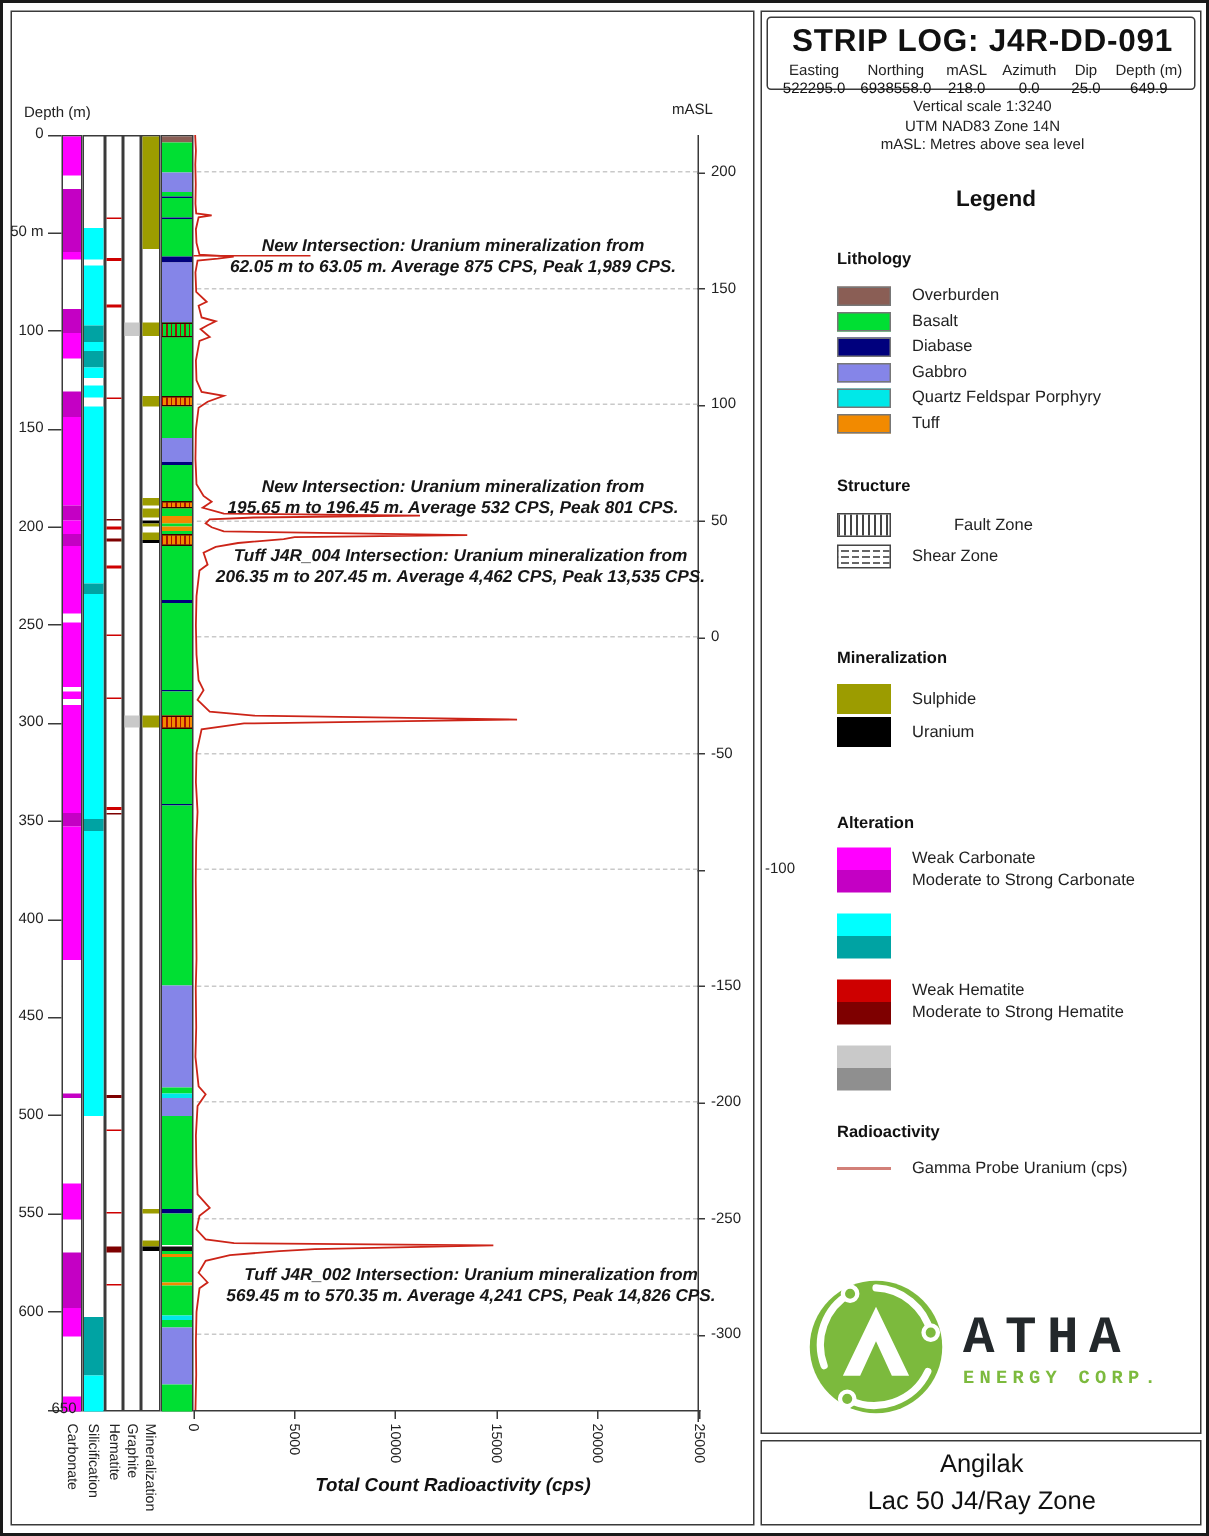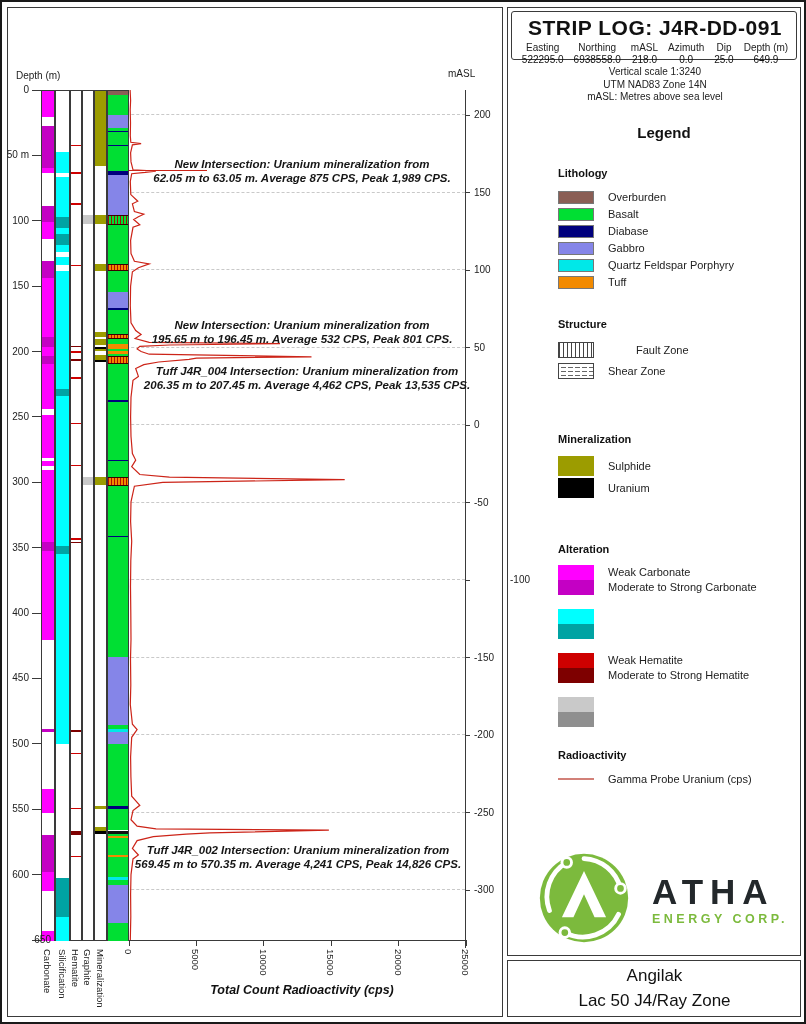--- a/index.html
+++ b/index.html
@@ -39,21 +39,21 @@
       repeating-linear-gradient(90deg,#fff 0 2px,transparent 2px 7px),
       repeating-linear-gradient(180deg,transparent 0 3px,#666 3px 4px);}
   .alt-group{display:flex;margin-bottom:14px;}
   .alt-sw{width:36px;height:30px;margin-right:14px;flex:none;}
   .alt-sw div{height:15px;}
   .alt-labs{font-size:11px;color:#222;line-height:15px;}
   .min-item{display:flex;align-items:center;height:22px;}
   .min-sw{width:36px;height:20px;margin-right:14px;flex:none;}
   .rad-line{width:36px;height:0;border-top:2px solid #d28078;margin-right:14px;flex:none;}
   .logo{position:absolute;left:534px;top:848px;width:260px;height:100px;display:flex;align-items:center;}
-  .logo-text{margin-left:20px;}
+  .logo-text{margin-left:10px;font-family:Liberation Mono, monospace;}
   .logo-brand{font-size:35px;font-weight:bold;letter-spacing:7px;color:#23282b;line-height:36px;}
   .logo-sub{font-size:12.5px;font-weight:bold;letter-spacing:3.5px;color:#7cba3d;margin-top:2px;}
   .foot-line{position:absolute;left:506px;width:293px;text-align:center;font-size:17px;color:#111;}
 </style>
 </head>
 <body>
 
 <div class="page">
 
   <div class="box" style="left:5px;top:5px;width:496px;height:1010px;"></div>
@@ -444,17 +444,17 @@
       <div>62.05 m to 63.05 m. Average 875 CPS, Peak 1,989 CPS.</div>
     </div>
     <div class="annot" style="left: 120px; top: 316px; width: 360px;">
       <div>New Intersection: Uranium mineralization from</div>
       <div>195.65 m to 196.45 m. Average 532 CPS, Peak 801 CPS.</div>
     </div>
     <div class="annot" style="left: 125px; top: 362px; width: 360px;">
       <div>Tuff J4R_004 Intersection: Uranium mineralization from</div>
       <div>206.35 m to 207.45 m. Average 4,462 CPS, Peak 13,535 CPS.</div>
     </div>
-    <div class="annot" style="left: 116px; top: 841px; width: 360px; text-align: center;">
+    <div class="annot" style="left: 132px; top: 841px; width: 360px; text-align: center;">
       <div>Tuff J4R_002 Intersection: Uranium mineralization from</div>
       <div>569.45 m to 570.35 m. Average 4,241 CPS, Peak 14,826 CPS.</div>
     </div>
   </div>
 
 </body></html>

